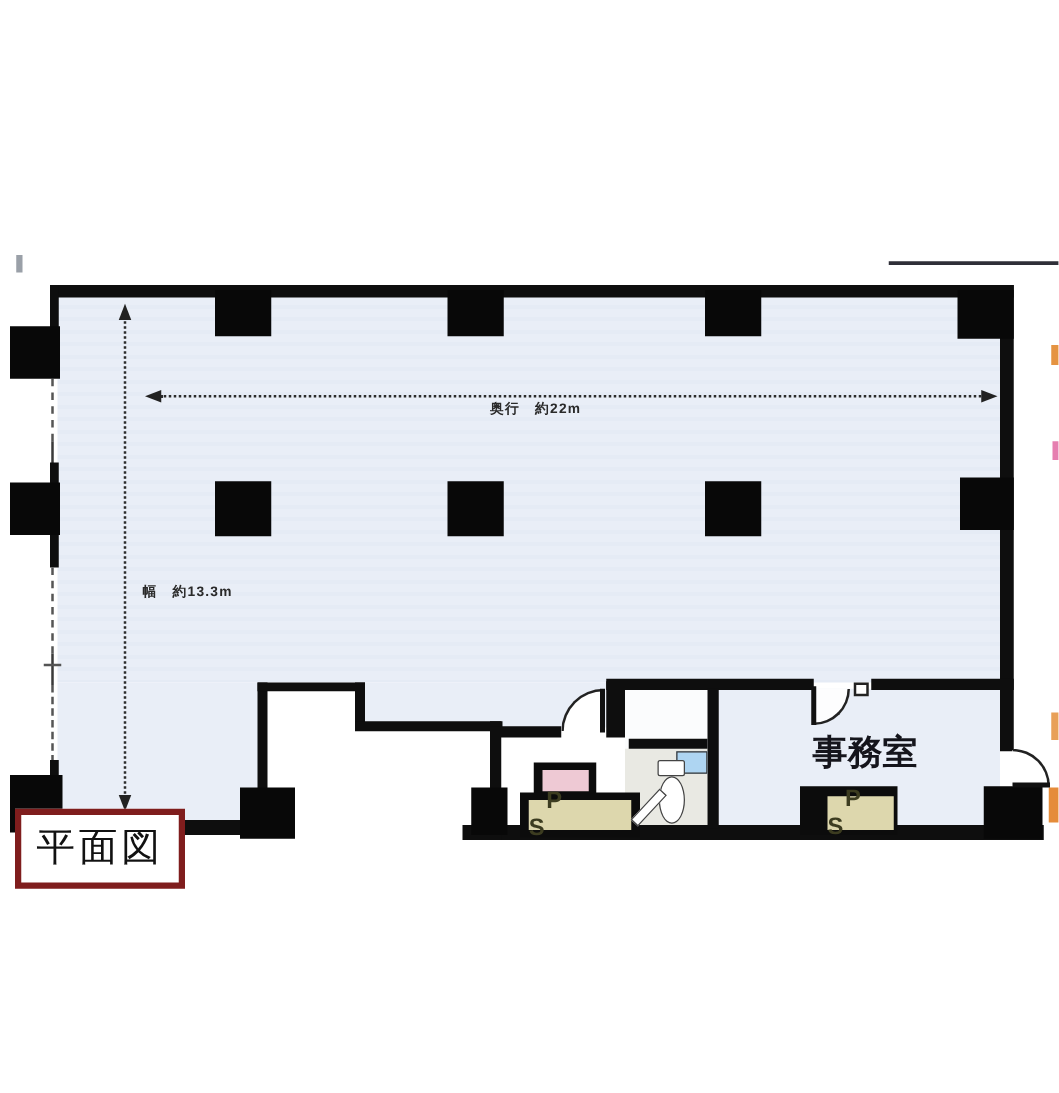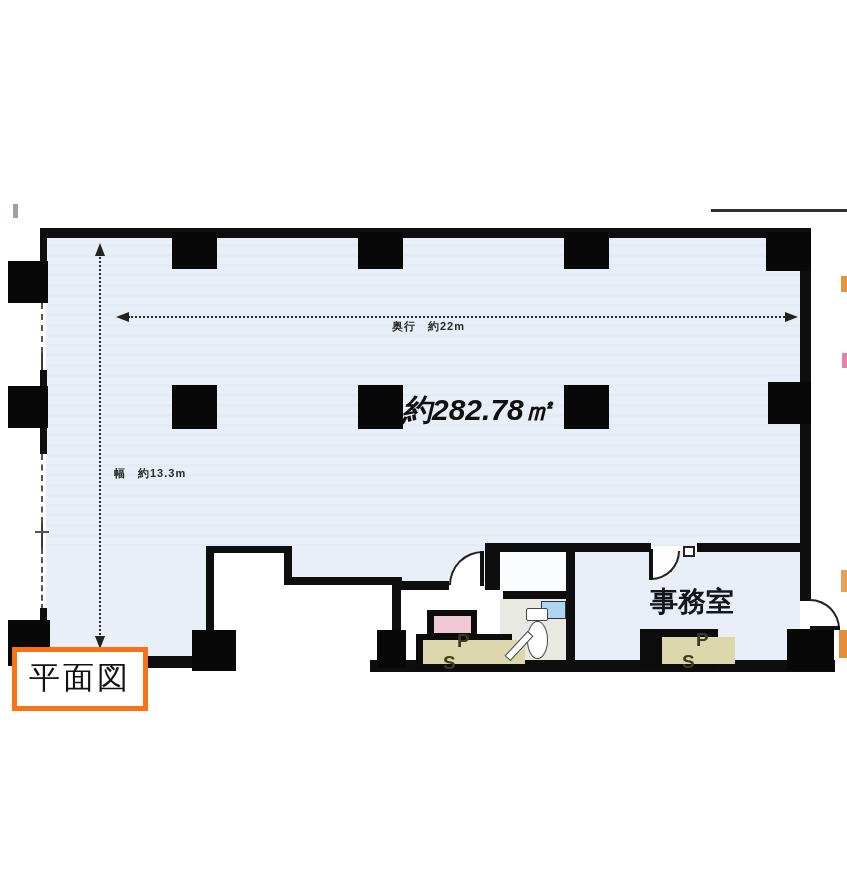--- a/index.html
+++ b/index.html
@@ -23,22 +23,22 @@
   .dotline-h{position:absolute;height:0;border-top:2px dotted #2b2b2b;}
   .dotline-v{position:absolute;width:0;border-left:2px dotted #2b2b2b;}
   .tri{position:absolute;width:0;height:0;}
   .tri-left{border-top:5px solid transparent;border-bottom:5px solid transparent;border-right:13px solid #222;}
   .tri-right{border-top:5px solid transparent;border-bottom:5px solid transparent;border-left:13px solid #222;}
   .tri-up{border-left:5px solid transparent;border-right:5px solid transparent;border-bottom:13px solid #222;}
   .tri-down{border-left:5px solid transparent;border-right:5px solid transparent;border-top:13px solid #222;}
   .area-label{position:absolute;font-size:30px;font-style:italic;font-weight:800;color:#101010;white-space:nowrap;}
   .office-label{position:absolute;font-size:28px;font-weight:800;color:#15151c;white-space:nowrap;text-align:right;}
   .ps-inner{position:absolute;background:#ddd7ad;display:flex;align-items:center;justify-content:center;
-    font-size:19px;font-weight:bold;color:#3c3c20;letter-spacing:14px;text-indent:14px;padding-left:20px;}
-  .title-box{position:absolute;background:#ffffff;border:5px solid #f97316;
+    font-size:19px;font-weight:bold;color:#3c3c20;letter-spacing:14px;text-indent:14px;}
+  .title-box{position:absolute;background:#ffffff;border:5px solid #7f1d1d;
     font-size:31px;font-weight:500;color:#111;padding:5px 12px 7px 12px;letter-spacing:3px;white-space:nowrap;}
   .fixture-frame{position:absolute;background:#0c0c0c;}
   .pink-inner{position:absolute;background:#eec9d4;}
   .blue-window{position:absolute;background:#aed5f2;border:1.5px solid #333;box-sizing:border-box;}
   .toilet{position:absolute;background:#fff;border:1.5px solid #444;box-sizing:border-box;}
   .edge-mark{position:absolute;opacity:.85;}
 </style>
 </head>
 <body>
 
@@ -127,18 +127,17 @@
   <div class="dotline-h" style="left:128px;top:316px;width:660px;"></div>
   <div class="tri tri-left" style="left:116px;top:312px;"></div>
   <div class="tri tri-right" style="left:785px;top:312px;"></div>
   <div class="dim-label" style="left:392px;top:319px;">奥行　約22m</div>
 
   <div class="dotline-v" style="left:99px;top:254px;height:384px;"></div>
   <div class="tri tri-up" style="left:95px;top:243px;"></div>
   <div class="tri tri-down" style="left:95px;top:636px;"></div>
   <div class="dim-label" style="left:114px;top:466px;">幅　約13.3m</div>
 
-  <div class="area-label" style="left:402px;top:390px;">約282.78㎡</div>
   <div class="office-label" style="left:650px;top:583px;">事務室</div>
 
   <div class="title-box" style="left:12px;top:647px;">平面図</div>
 
 </div>
 
 </body></html>

